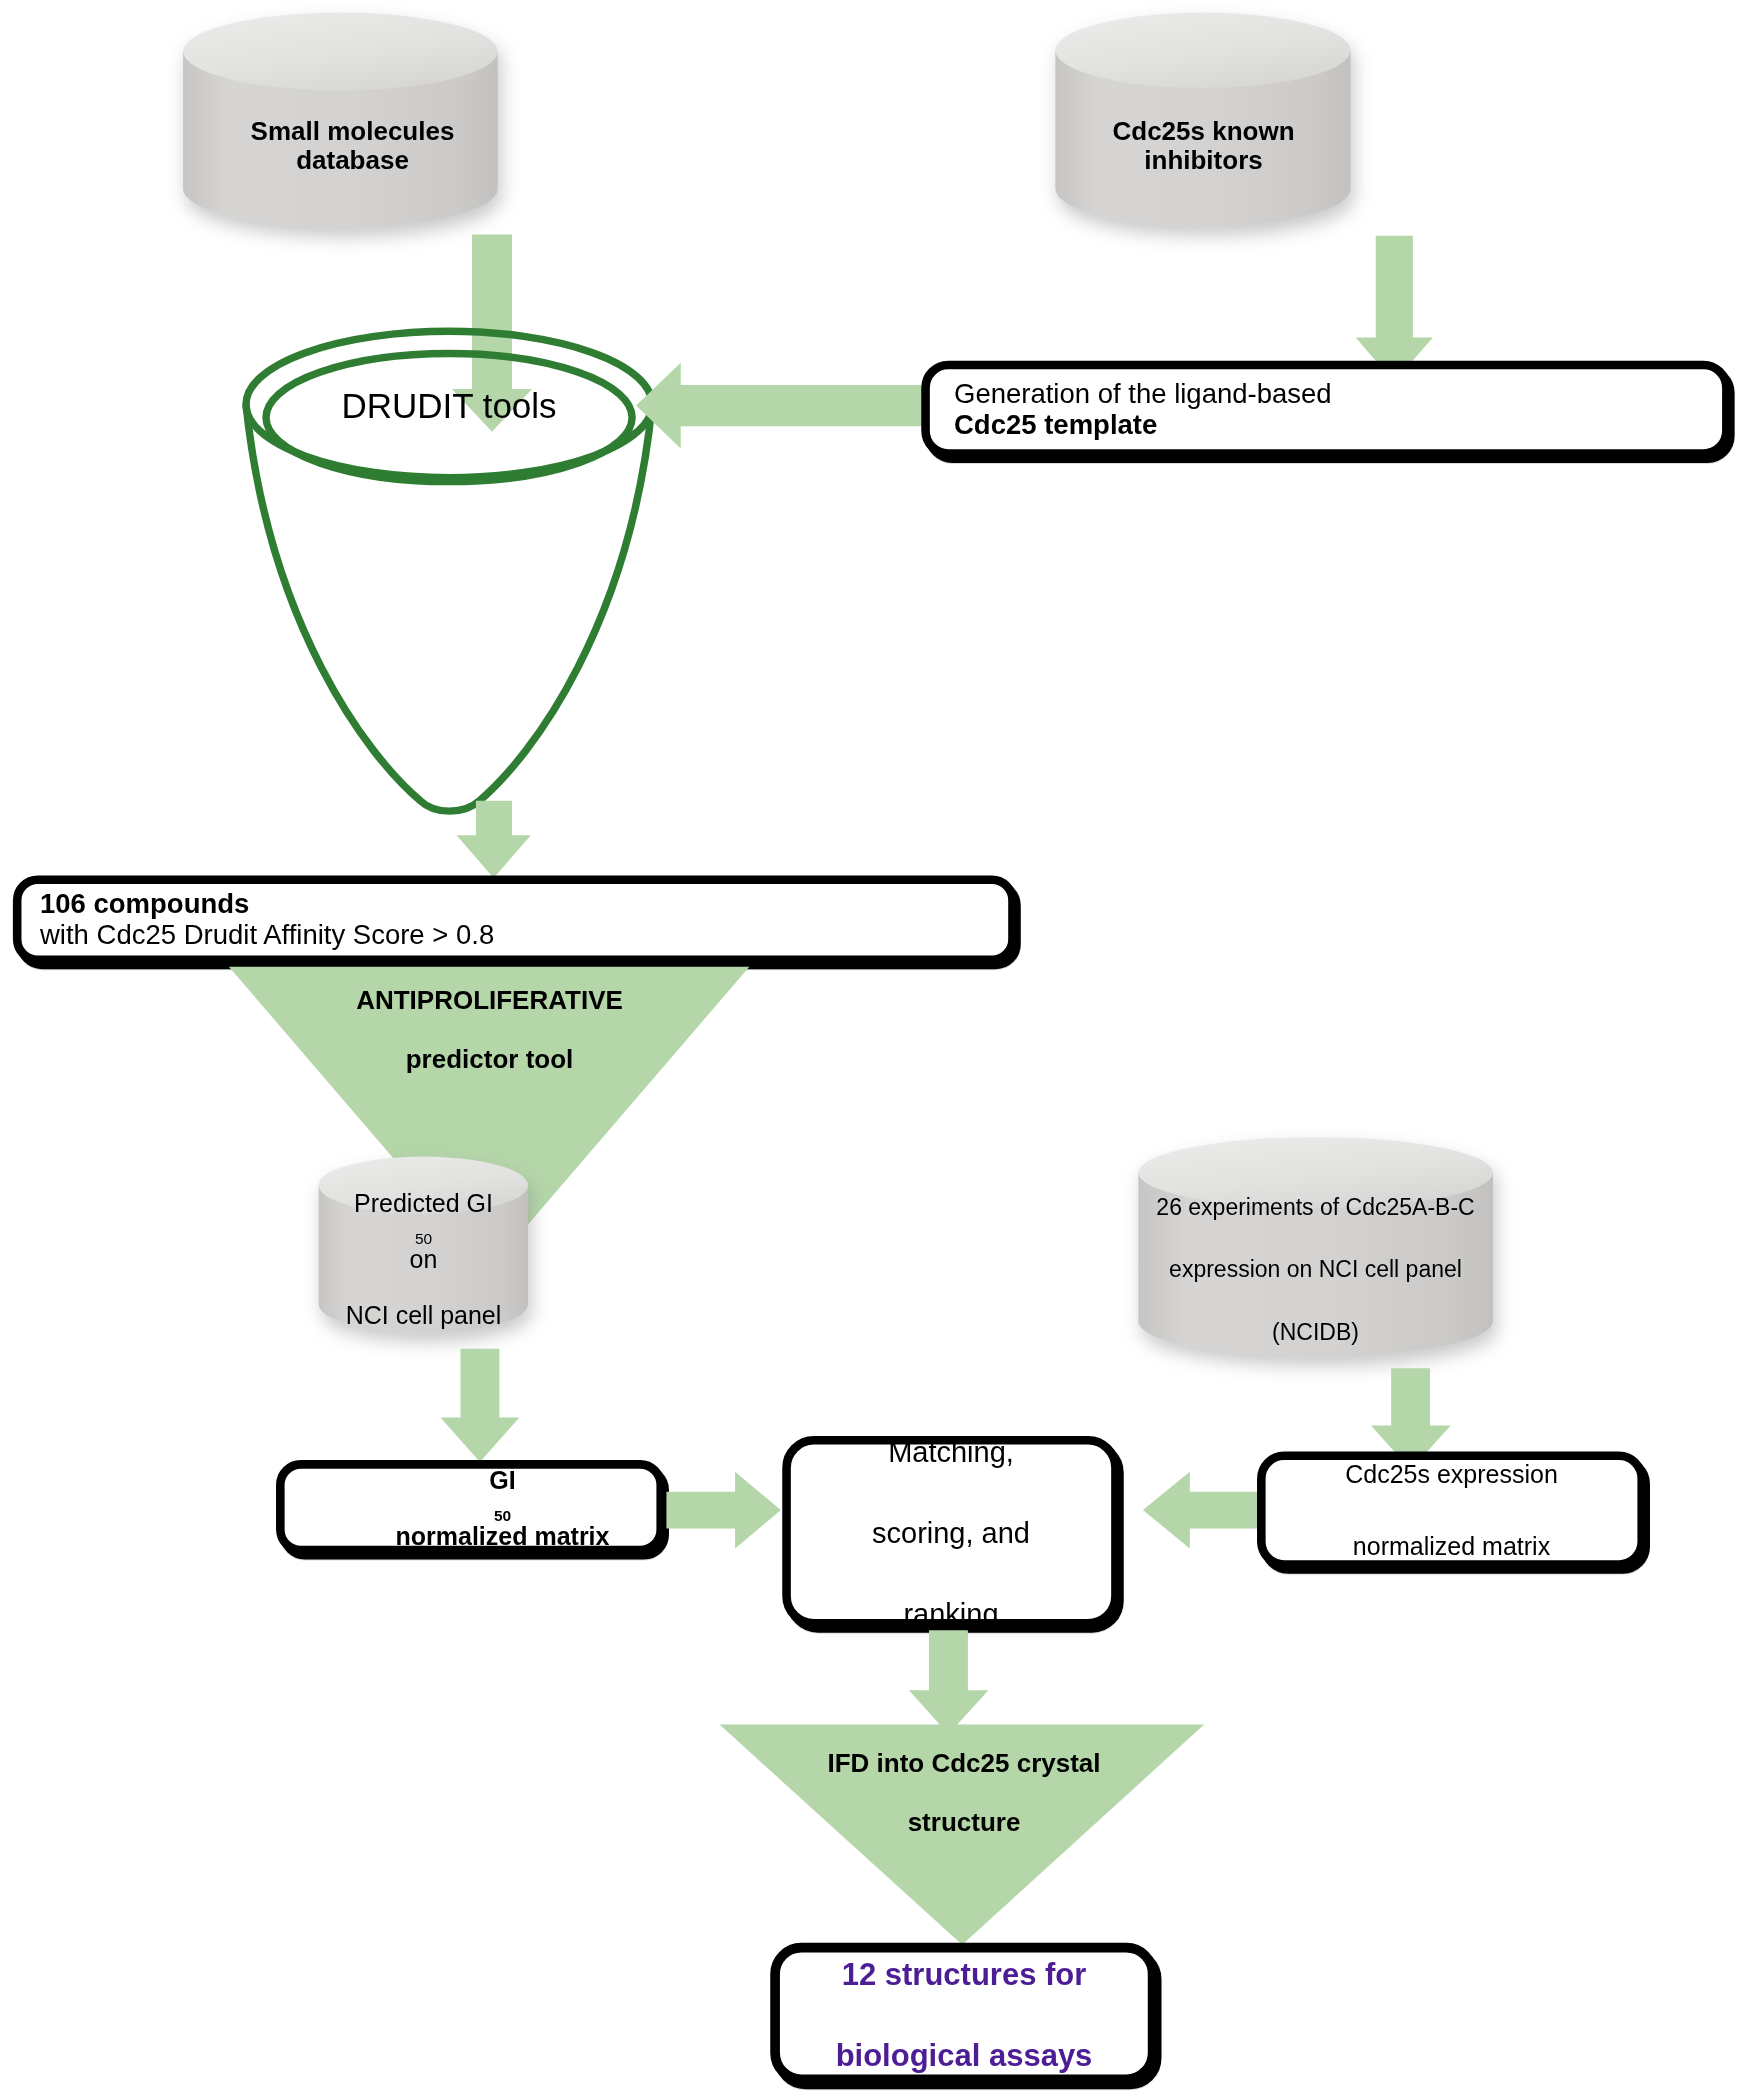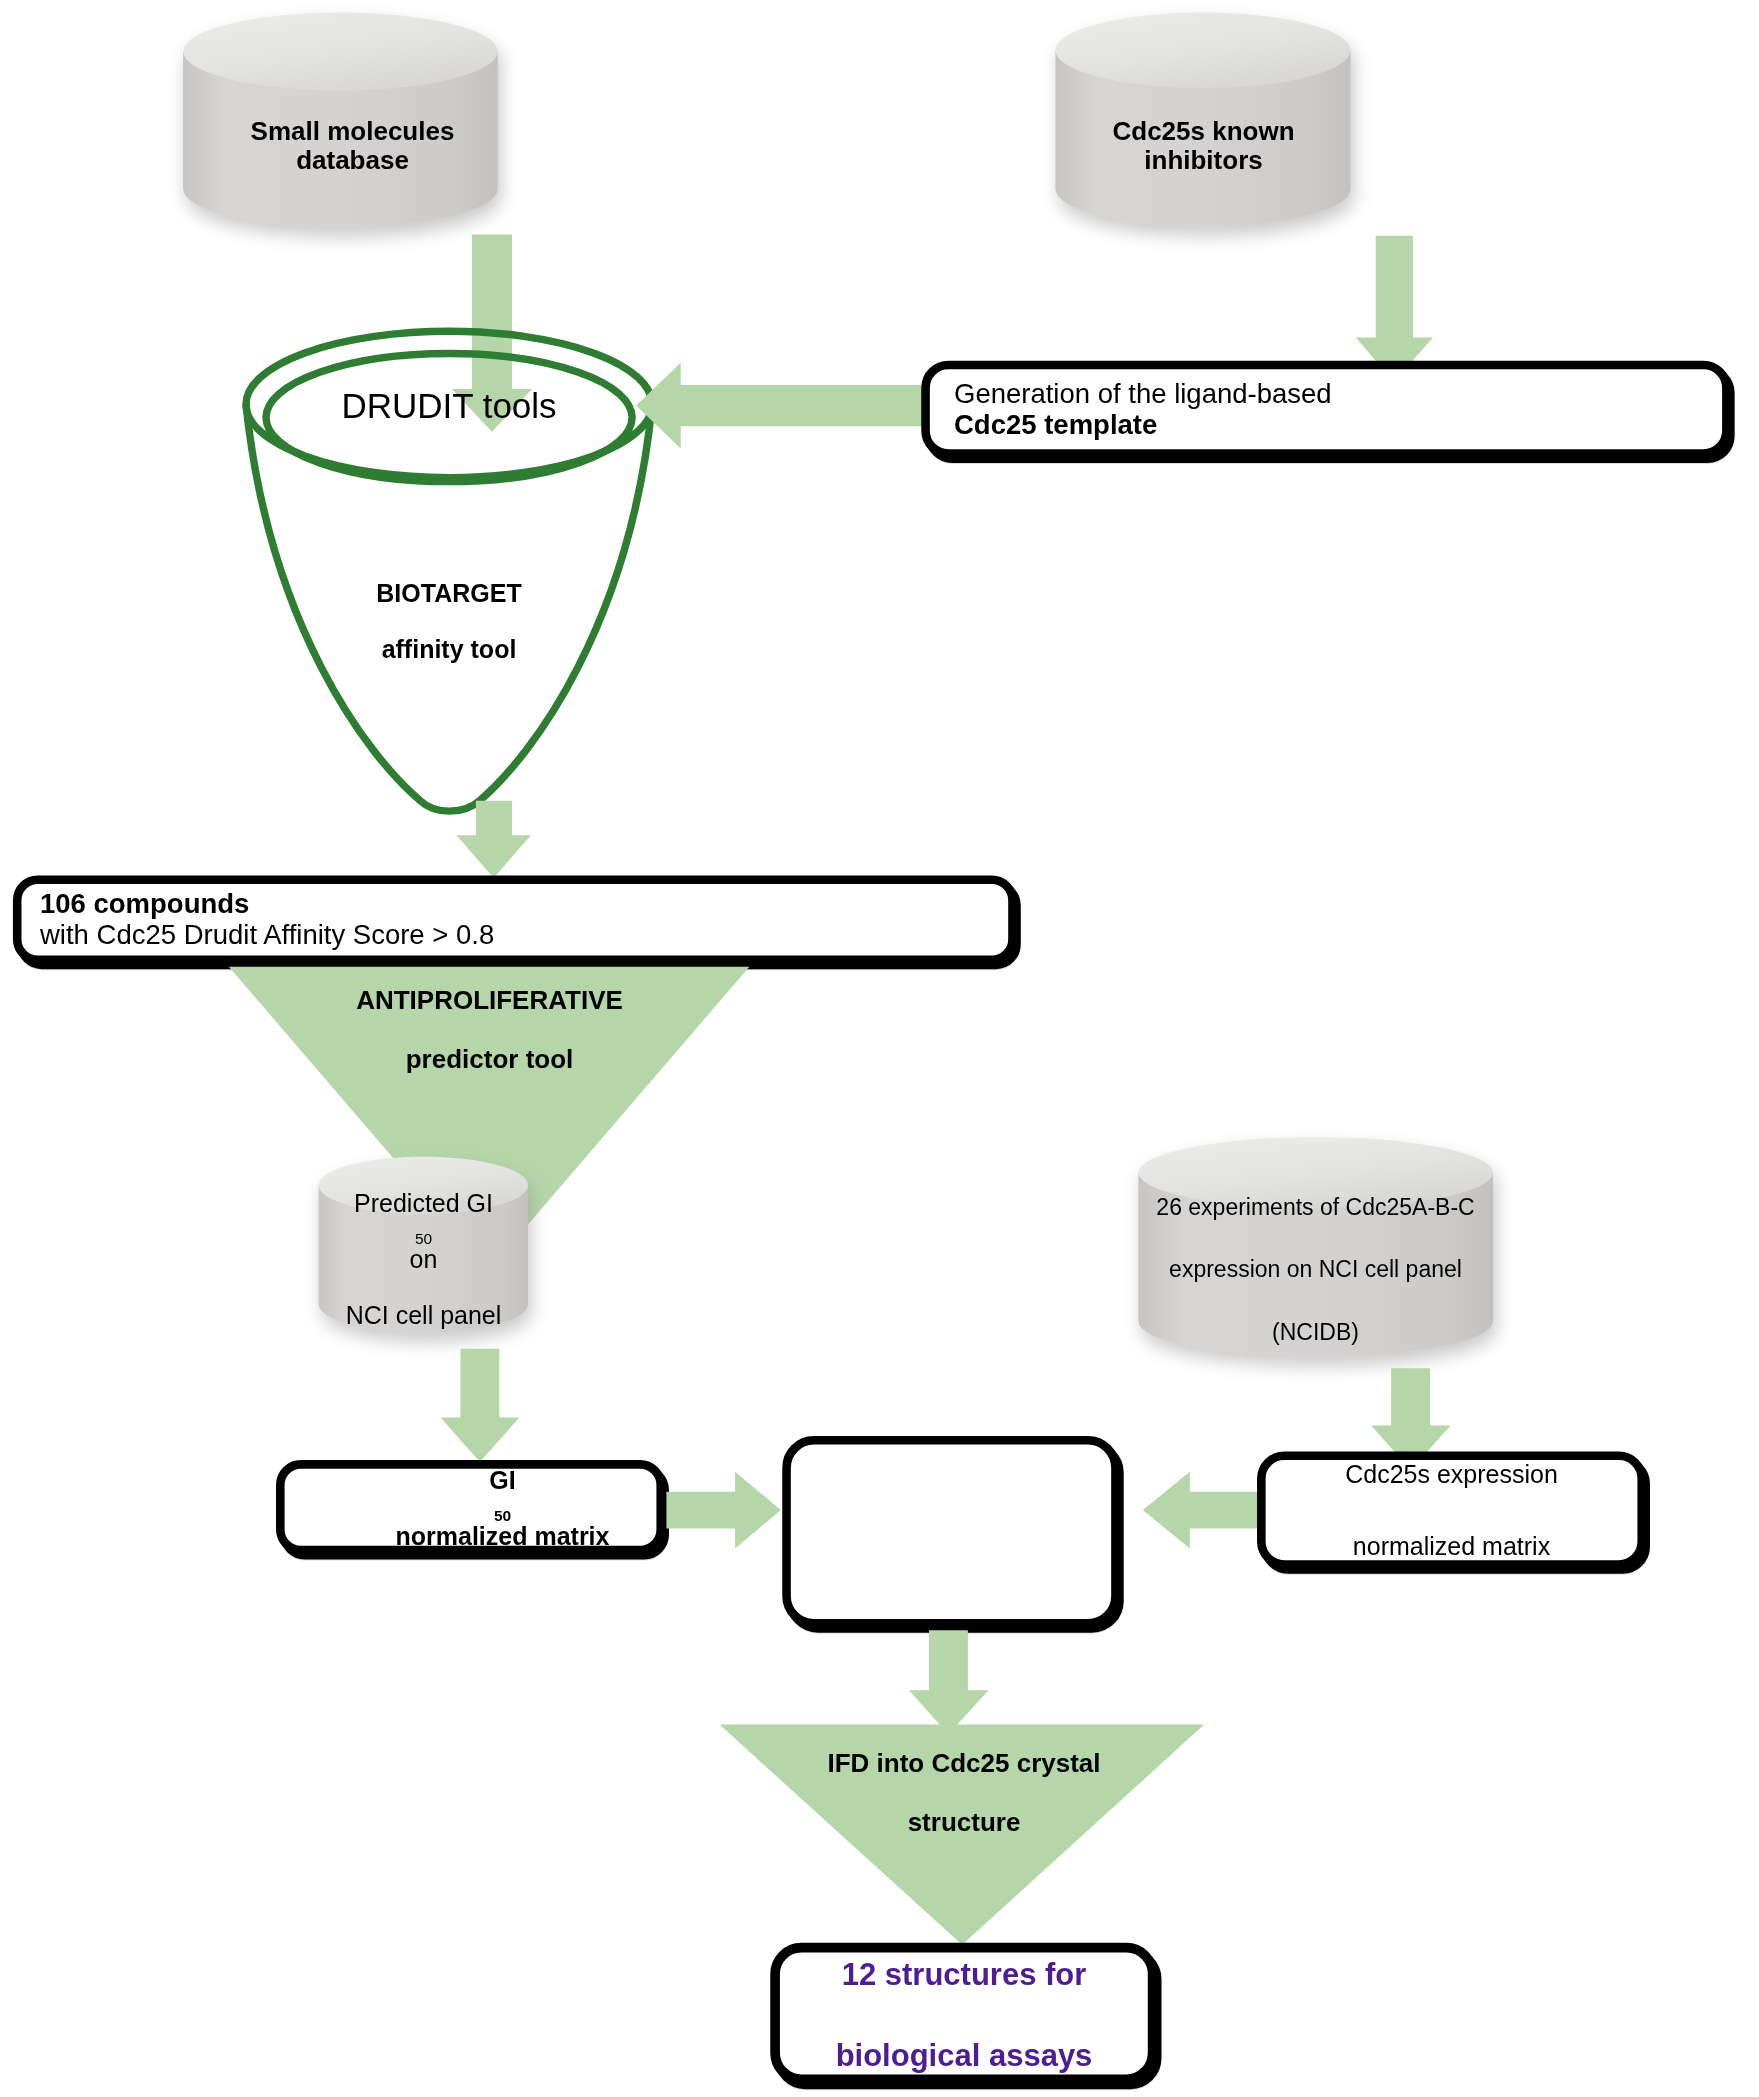--- a/index.html
+++ b/index.html
@@ -153,26 +153,20 @@
   </div>
 
   <div class="lbl b" style="left:1056px;top:123px;width:295px;height:46px;font-size:26px;">
     <span>Cdc25s known inhibitors</span>
   </div>
 
   <div class="lbl" style="left:283px;top:383px;width:332px;height:45px;font-size:35px;">
     <span>DRUDIT tools</span>
   </div>
 
-  <div class="lbl b" style="left:300px;top:584px;width:298px;height:74px;font-size:25px;">
-    <span>
-      <span>BIOTARGET</span><br>
-      <span>affinity tool</span>
-    </span>
-  </div>
 
   <div class="lbl" style="left:938px;top:387px;width:778px;height:46px;font-size:27.5px;justify-content:flex-start;">
     <span style="text-align:left;padding-left:16px;">
       <span>Generation of the ligand-based </span>
         <span class="b">Cdc25 template</span>
     </span>
   </div>
 
   <div class="lbl" style="left:23px;top:897px;width:1023px;height:46px;font-size:27.5px;justify-content:center;">
     <span style="text-align:left;padding-left:17px;">
@@ -202,20 +196,27 @@
       <span>(NCIDB)</span>
     </span>
   </div>
 
   <div class="lbl b" style="left:286px;top:1485px;width:369px;height:45px;font-size:25px;padding-left:32px;">
     <span>
       <span>GI</span><sub>50</sub><span> normalized matrix</span>
     </span>
   </div>
 
+  <div class="lbl" style="left:791px;top:1453px;width:320px;height:160px;font-size:29px;line-height:1.40;">
+    <span>
+      <span>Matching,</span><br>
+      <span>scoring, and</span><br>
+      <span>ranking</span>
+    </span>
+  </div>
 
   <div class="lbl" style="left:1267px;top:1470px;width:369px;height:80px;font-size:25px;line-height:1.45;">
     <span>
       <span>Cdc25s expression</span><br>
       <span>normalized matrix</span>
     </span>
   </div>
 
   <div class="lbl b" style="left:755px;top:1756px;width:418px;height:74px;font-size:26px;">
     <span>

